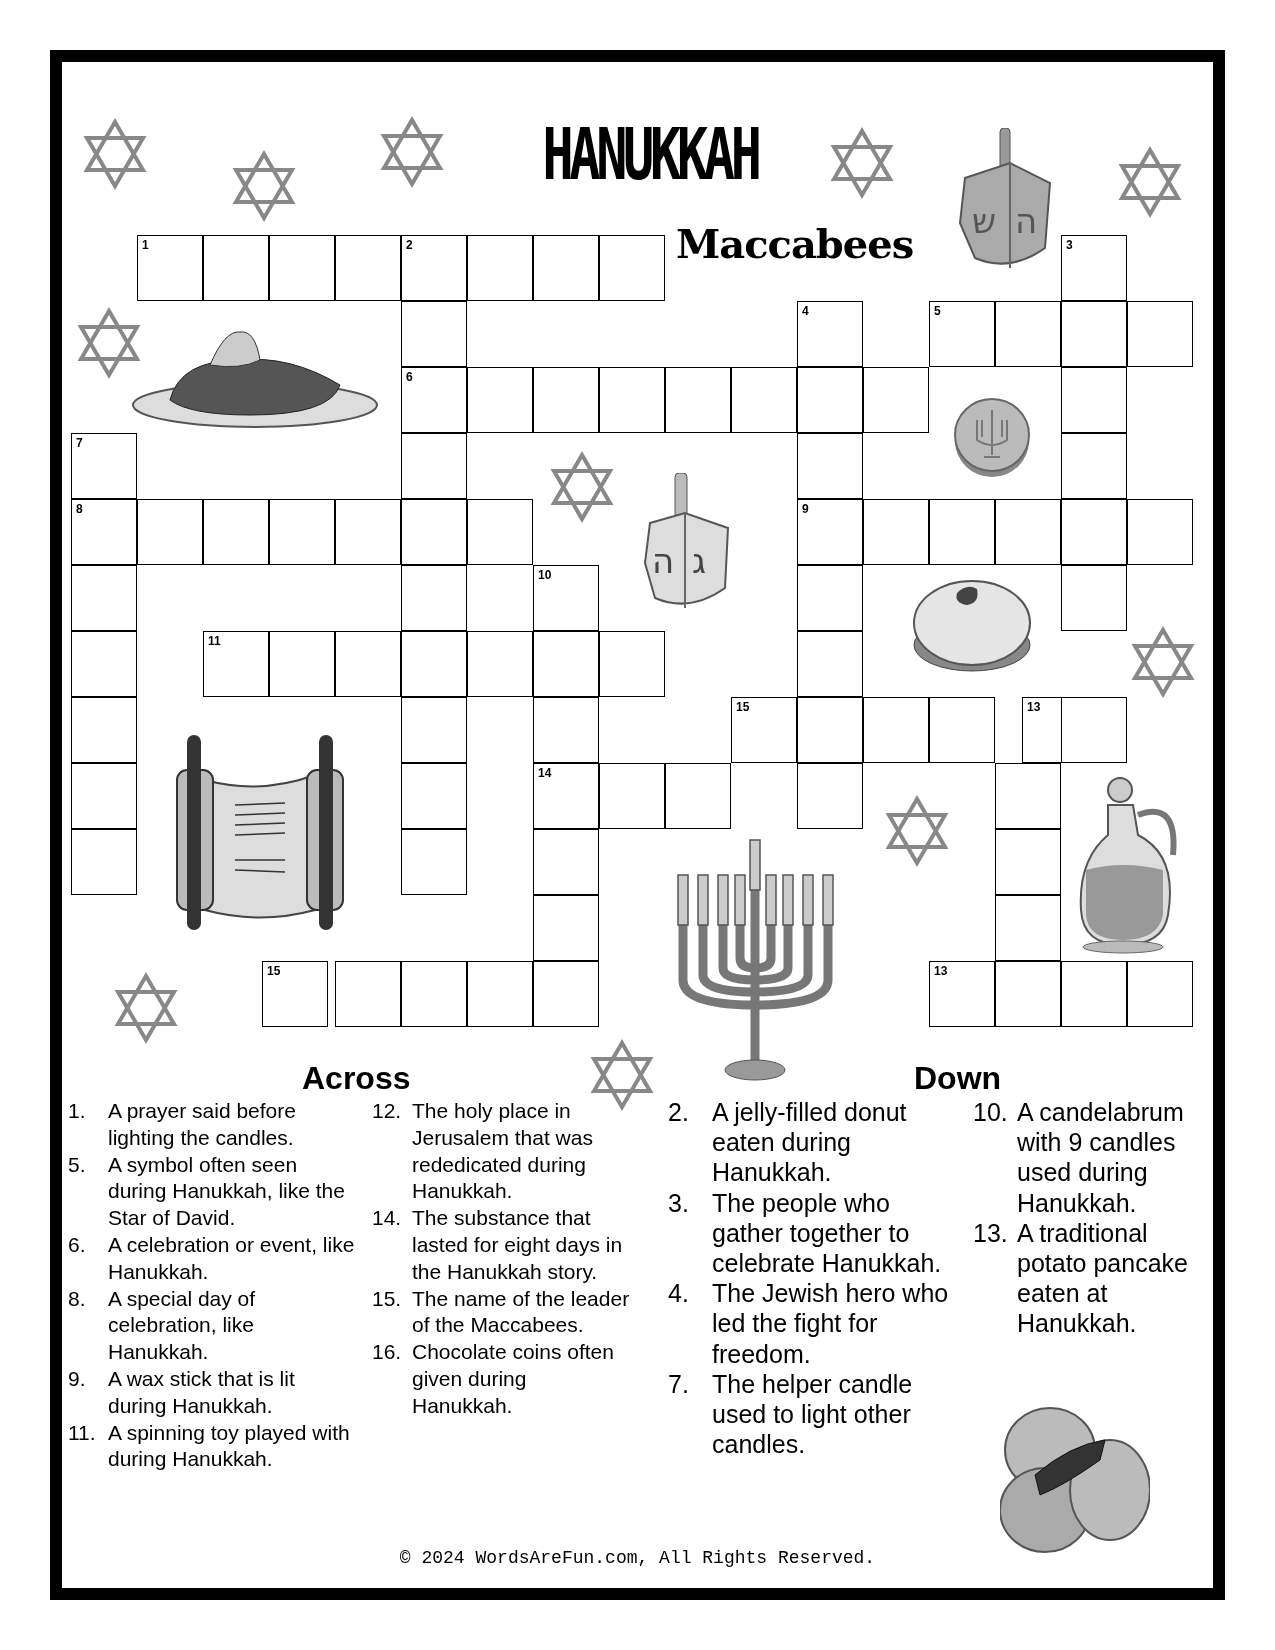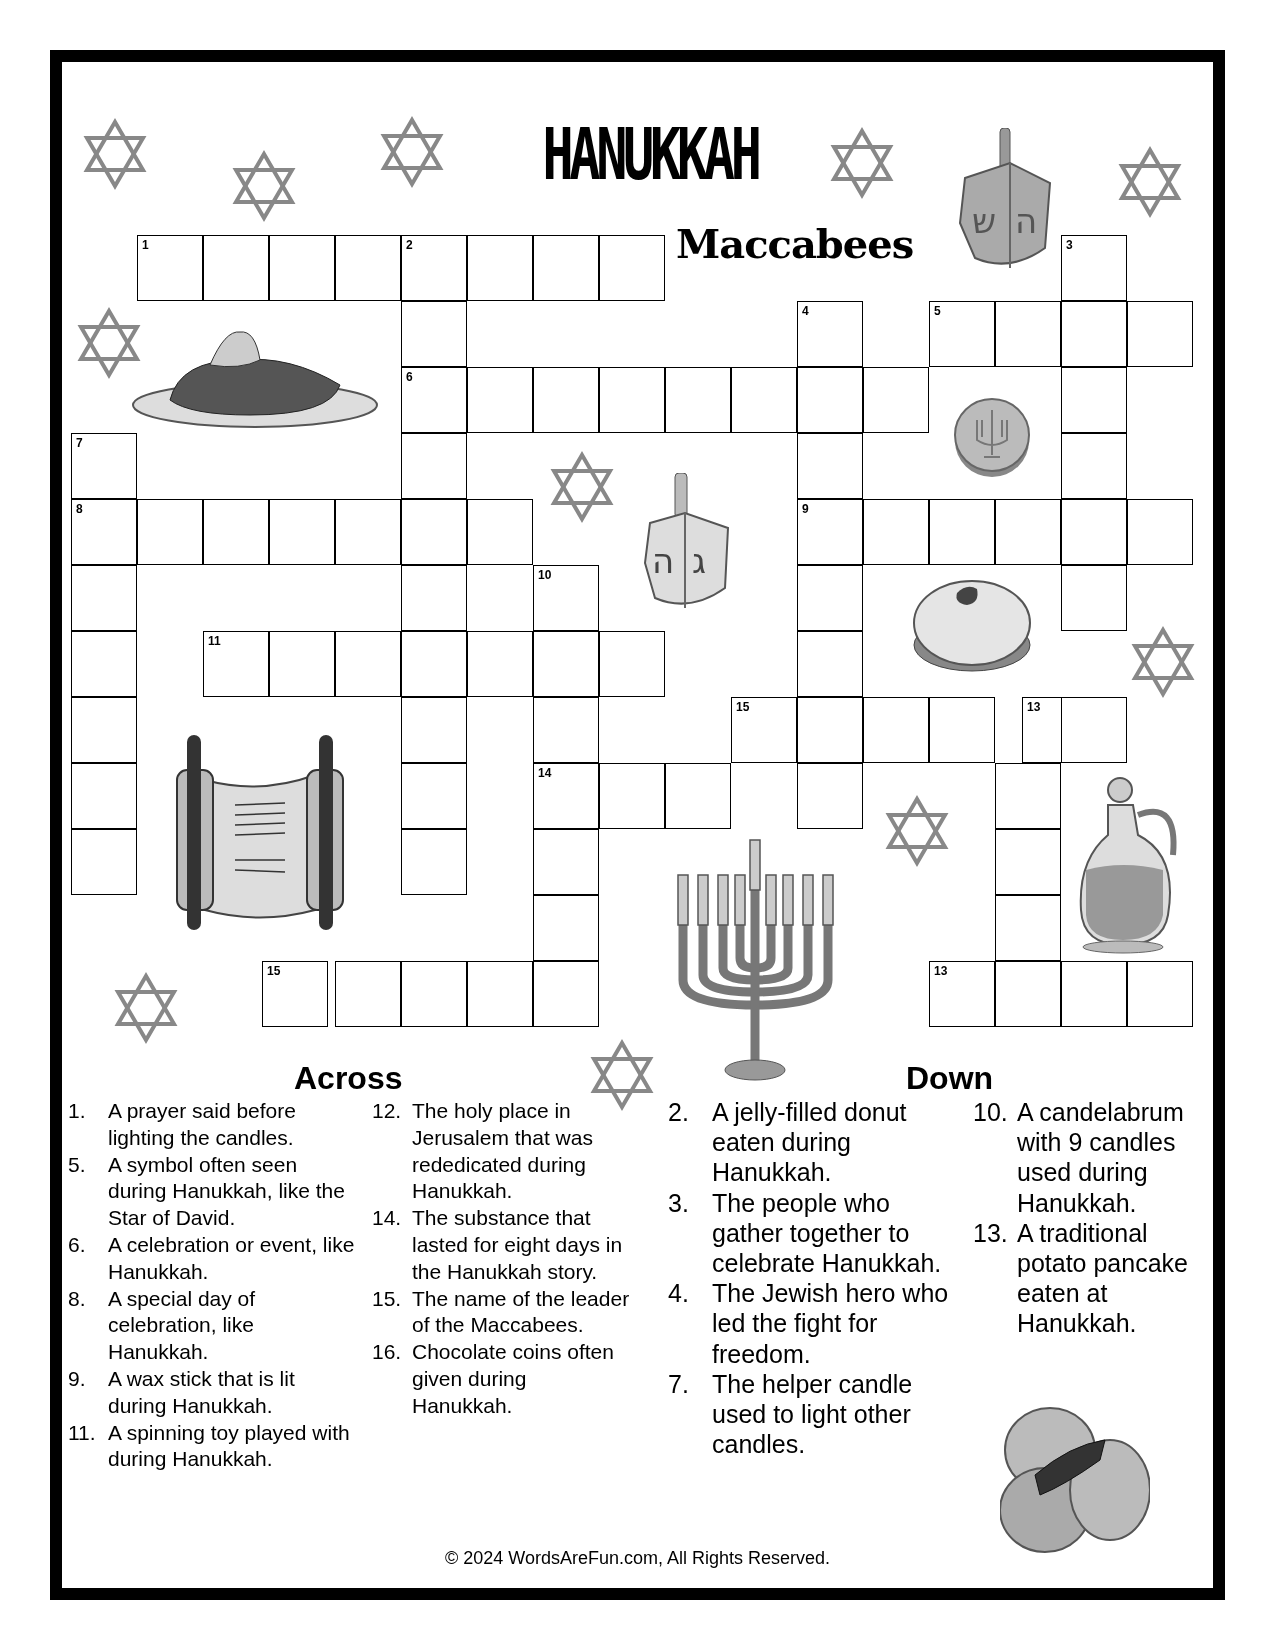--- a/index.html
+++ b/index.html
@@ -5,27 +5,27 @@
   html,body{margin:0;padding:0;background:#fff;}
   body{width:1275px;height:1650px;position:relative;overflow:hidden;font-family:"Liberation Sans",sans-serif;color:#000;}
   .frame{position:absolute;left:50px;top:50px;width:1151px;height:1526px;border:12px solid #000;}
   .title{position:absolute;left:500px;top:118px;width:300px;text-align:center;font-family:"DejaVu Sans Mono",monospace;font-size:72px;font-weight:bold;letter-spacing:-6px;transform:scaleX(0.72);transform-origin:center;line-height:1;}
   .subtitle{position:absolute;left:676px;top:224px;font-family:"DejaVu Serif",serif;font-size:40px;font-weight:bold;line-height:1;letter-spacing:-1px;}
   .grid{position:absolute;left:0;top:0;}
   .cell{position:absolute;width:66px;height:66px;box-sizing:border-box;border:1.5px solid #000;background:#fff;}
   .cell .num{position:absolute;left:4px;top:2px;font-size:12px;font-weight:bold;font-family:"Liberation Sans",sans-serif;}
   .star{position:absolute;}
   .deco{position:absolute;}
-  .clue-head{position:absolute;font-weight:bold;font-size:32px;font-family:"Liberation Sans",sans-serif;}
+  .clue-head{position:absolute;font-weight:bold;font-size:32px;font-family:"Liberation Sans",sans-serif;margin-left:8px;}
   .clue-col{position:absolute;}
   .clue{position:relative;padding-left:40px;}
   .clue .n{position:absolute;left:0;top:0;}
   .across .clue{font-size:21px;line-height:26.8px;}
   .down .clue{font-size:25px;line-height:30.2px;padding-left:44px;}
-  .footer{position:absolute;left:0;width:1275px;top:1548px;text-align:center;font-family:Liberation Sans, sans-serif;font-size:18px;}
+  .footer{position:absolute;left:0;width:1275px;top:1548px;text-align:center;font-family:Liberation Mono, monospace;font-size:18px;}
 </style>
 </head>
 <body>
 
 <div class="frame"></div>
 
 <div class="title">HANUKKAH</div>
 <div class="subtitle">Maccabees</div>
 
 <svg class="star" style="left:83px;top:118px" width="64" height="72" viewBox="0 0 64 72">

